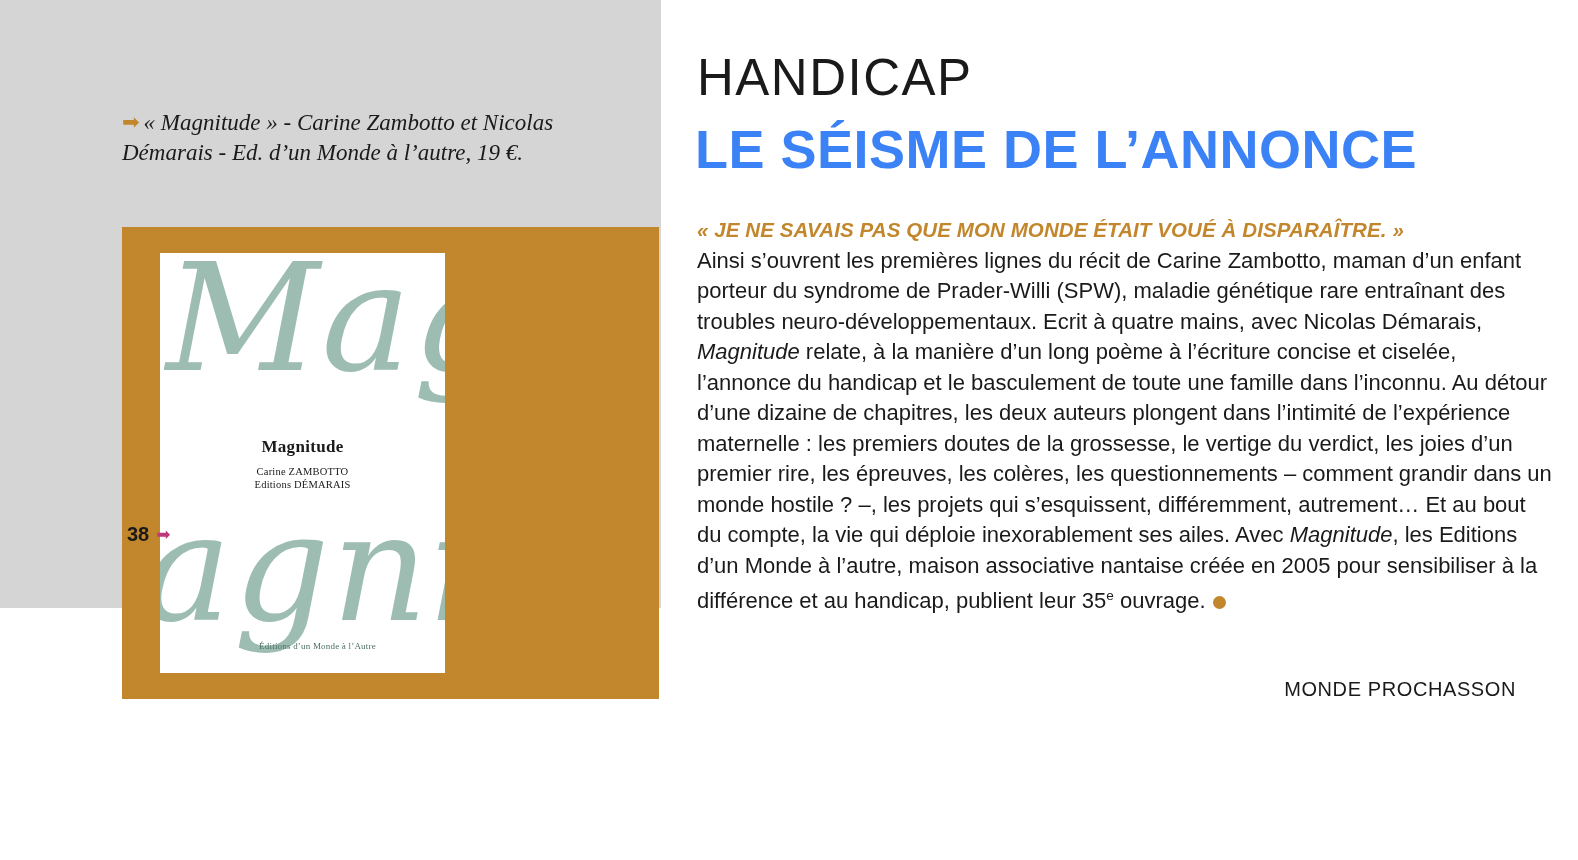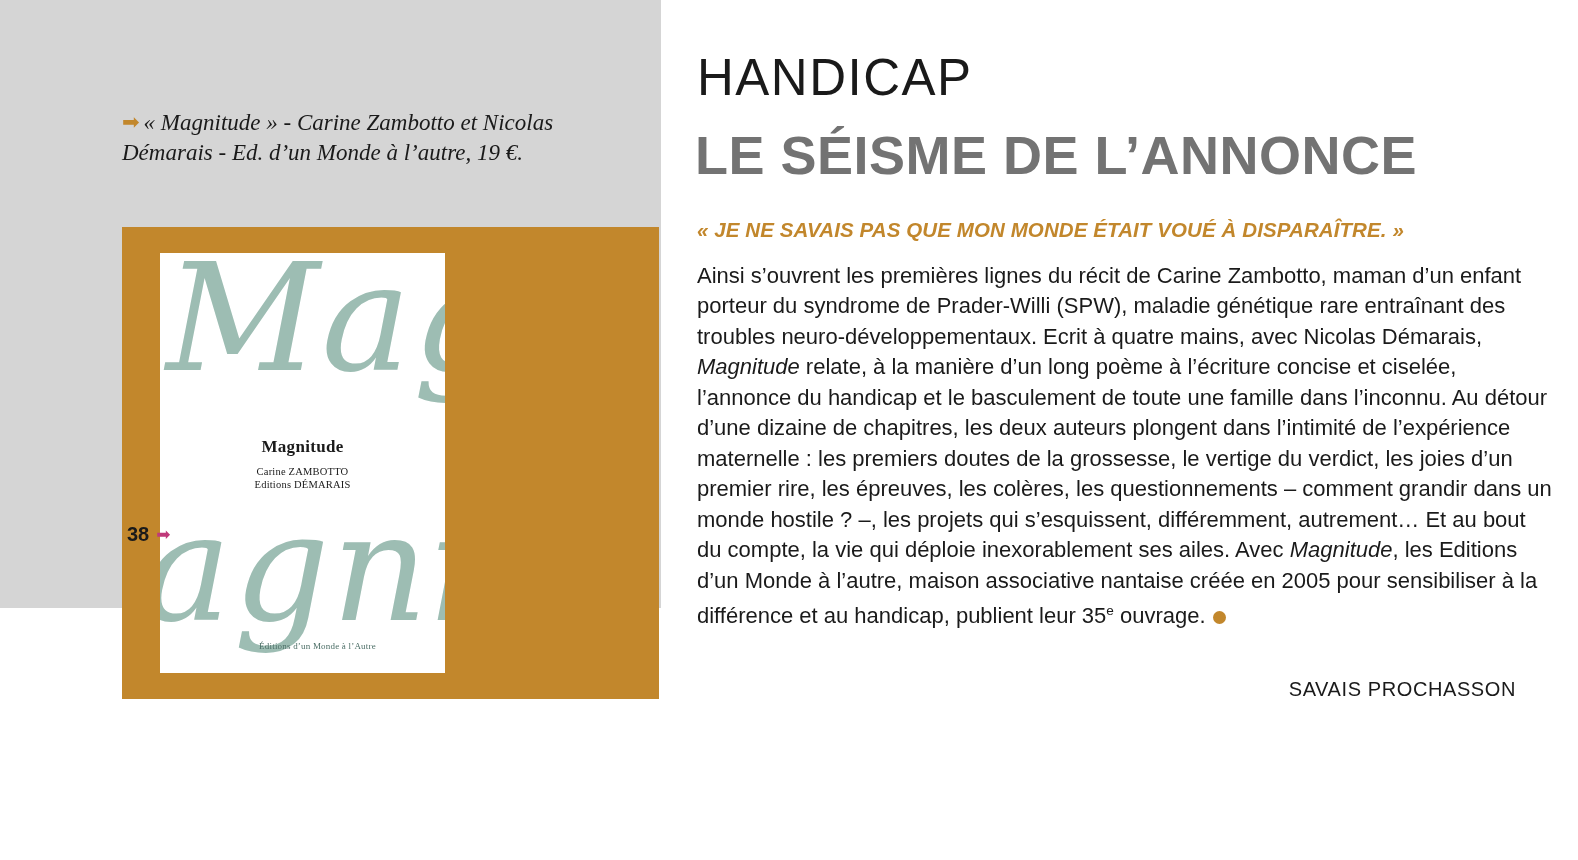--- a/index.html
+++ b/index.html
@@ -171,24 +171,24 @@
     top: 52px;
     font-size: 51px;
     font-weight: 300;
     color: #1a1a1a;
     letter-spacing: 1.5px;
     line-height: 1;
   }
   .headline {
     position: absolute;
     left: 34px;
-    top: 128px;
+    top: 122px;
     font-size: 54px;
     font-weight: bold;
-    color: #737373;
+    color: #3b82f6;
     letter-spacing: 0.5px;
     line-height: 1;
     white-space: nowrap;
   }
 
   .body-text {
     position: absolute;
     left: 36px;
     top: 215px;
     width: 855px;
@@ -196,21 +196,21 @@
     line-height: 30.5px;
     color: #1a1a1a;
   }
   .lead-quote {
     display: block;
     color: #c2872c;
     font-weight: bold;
     font-style: italic;
     font-size: 20.5px;
     letter-spacing: 0.1px;
-    margin-bottom: 15px;
+    margin-bottom: 0;
   }
   .body-text em {
     font-style: italic;
   }
   .end-dot {
     display: inline-block;
     width: 13px;
     height: 13px;
     border-radius: 50%;
     background: #c2872c;
@@ -264,15 +264,15 @@
 
   <div class="right-col">
 
     <div class="kicker">HANDICAP</div>
     <div class="headline">LE SÉISME DE L’ANNONCE</div>
 
     <div class="body-text">
       <span class="lead-quote">« JE NE SAVAIS PAS QUE MON MONDE ÉTAIT VOUÉ À DISPARAÎTRE. »</span><span>Ainsi s’ouvrent les premières lignes du récit de Carine Zambotto, maman d’un enfant porteur du syndrome de Prader-Willi (SPW), maladie génétique rare entraînant des troubles neuro-développementaux. Ecrit à quatre mains, avec Nicolas Démarais, </span><em>Magnitude</em><span> relate, à la manière d’un long poème à l’écriture concise et ciselée, l’annonce du handicap et le basculement de toute une famille dans l’inconnu. Au détour d’une dizaine de chapitres, les deux auteurs plongent dans l’intimité de l’expérience maternelle : les premiers doutes de la grossesse, le vertige du verdict, les joies d’un premier rire, les épreuves, les colères, les questionnements – comment grandir dans un monde hostile ? –, les projets qui s’esquissent, différemment, autrement… Et au bout du compte, la vie qui déploie inexorablement ses ailes. Avec </span><em>Magnitude</em><span>, les Editions d’un Monde à l’autre, maison associative nantaise créée en 2005 pour sensibiliser à la différence et au handicap, publient leur 35</span><sup>e</sup><span> ouvrage.</span><span class="end-dot"></span>
     </div>
 
-    <div class="byline">SAVAIS PROCHASSON</div>
+    <div class="byline">MONDE PROCHASSON</div>
   </div>
 </div>
 
 </body></html>

